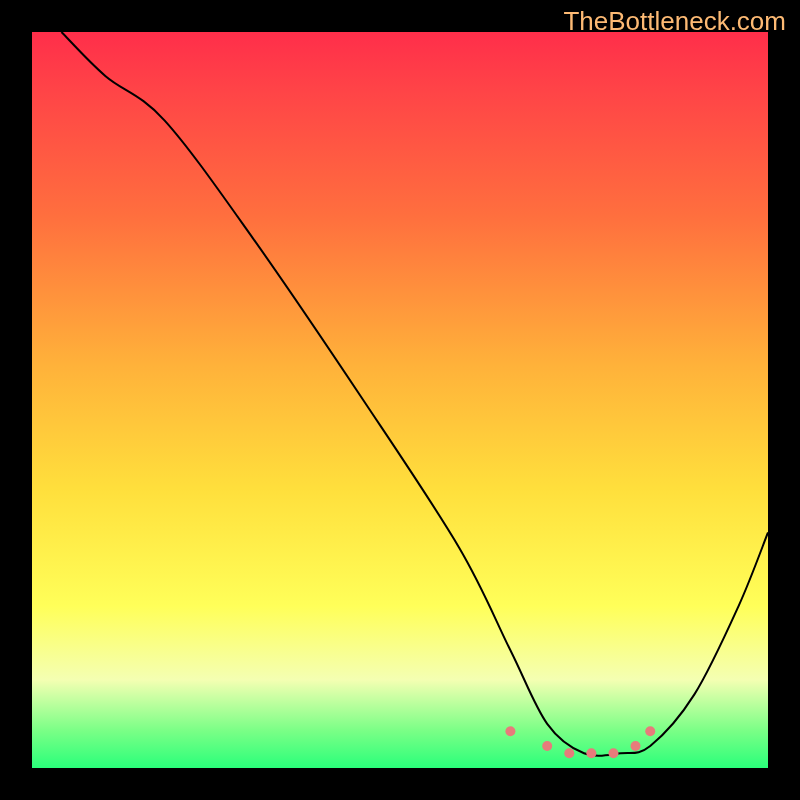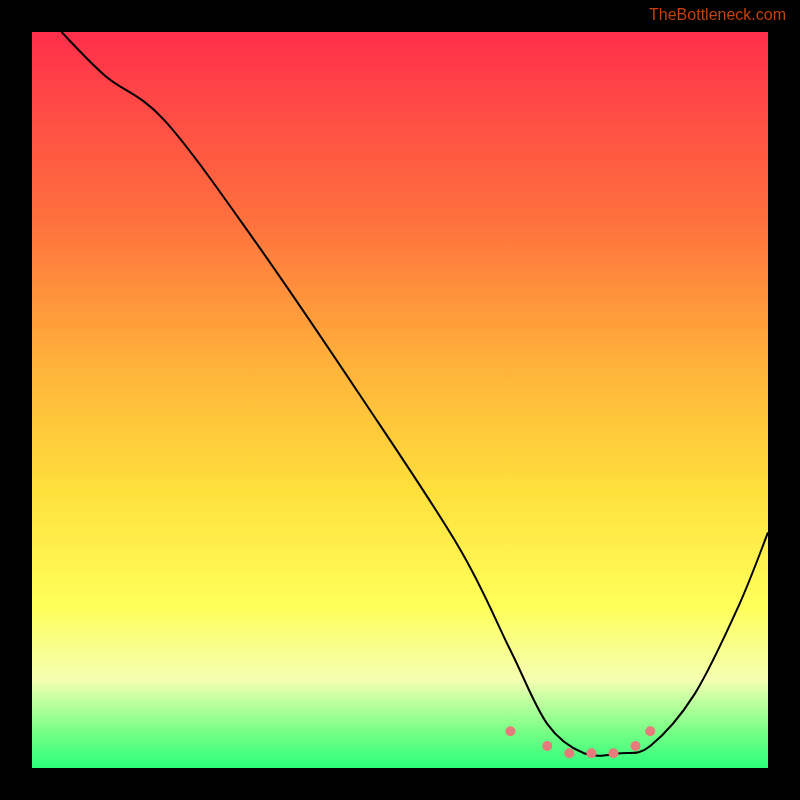--- a/index.html
+++ b/index.html
@@ -8,22 +8,22 @@
     width: 800px;
     height: 800px;
     background: #000;
     position: relative;
     font-family: Arial, sans-serif;
   }
   .watermark {
     position: absolute;
     top: 6px;
     right: 14px;
-    color: #c2410c;
-    font-size: 16px;
+    color: #fdba74;
+    font-size: 26px;
     z-index: 10;
   }
   .plot-area {
     position: absolute;
     left: 32px;
     top: 32px;
     width: 736px;
     height: 736px;
     background: linear-gradient(to bottom,
       #ff2e4a 0%,

